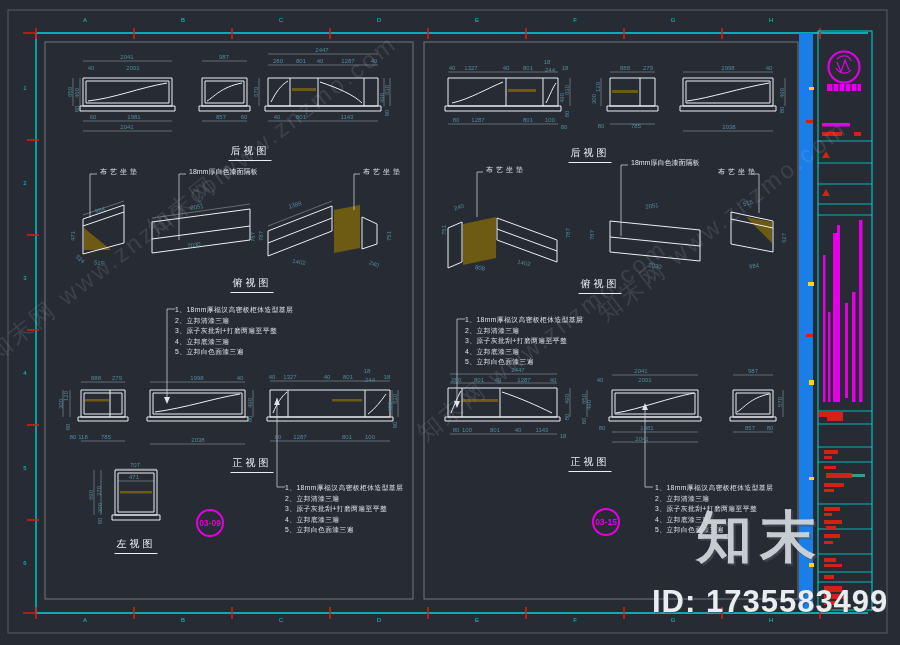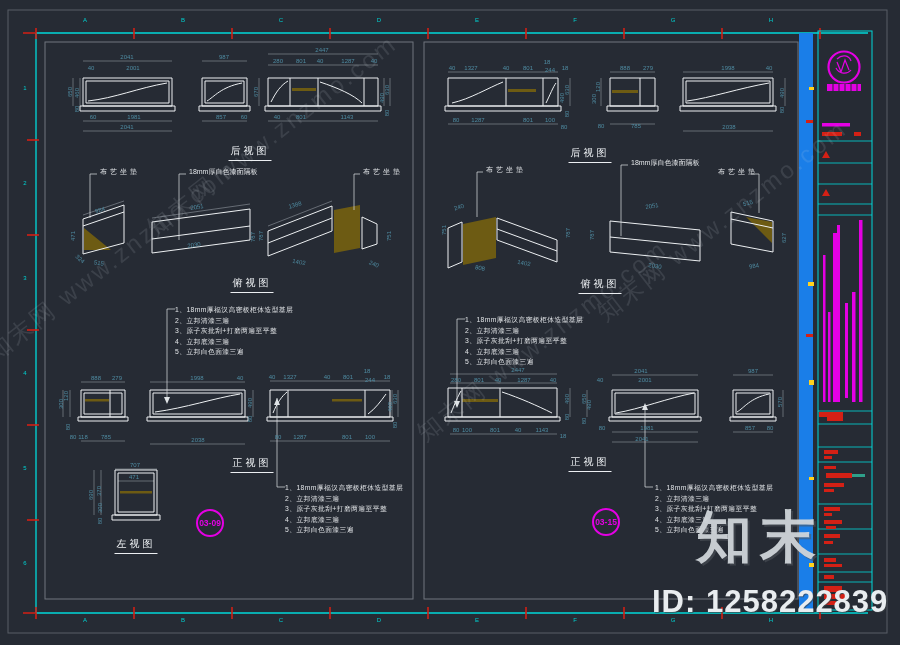--- a/index.html
+++ b/index.html
@@ -443,15 +443,15 @@
   <div class="layer">
       <span class="rlet" style="left: 25px; top: 88px;">1</span>
       <span class="rlet" style="left: 25px; top: 183px;">2</span>
       <span class="rlet" style="left: 25px; top: 278px;">3</span>
       <span class="rlet" style="left: 25px; top: 373px;">4</span>
       <span class="rlet" style="left: 25px; top: 468px;">5</span>
       <span class="rlet" style="left: 25px; top: 563px;">6</span>
     </div>
 
   <div class="brand">知末</div>
-  <div class="idlabel">ID: 1258222839</div>
+  <div class="idlabel">ID: 1735583499</div>
 
 </div>
 
 </body></html>

